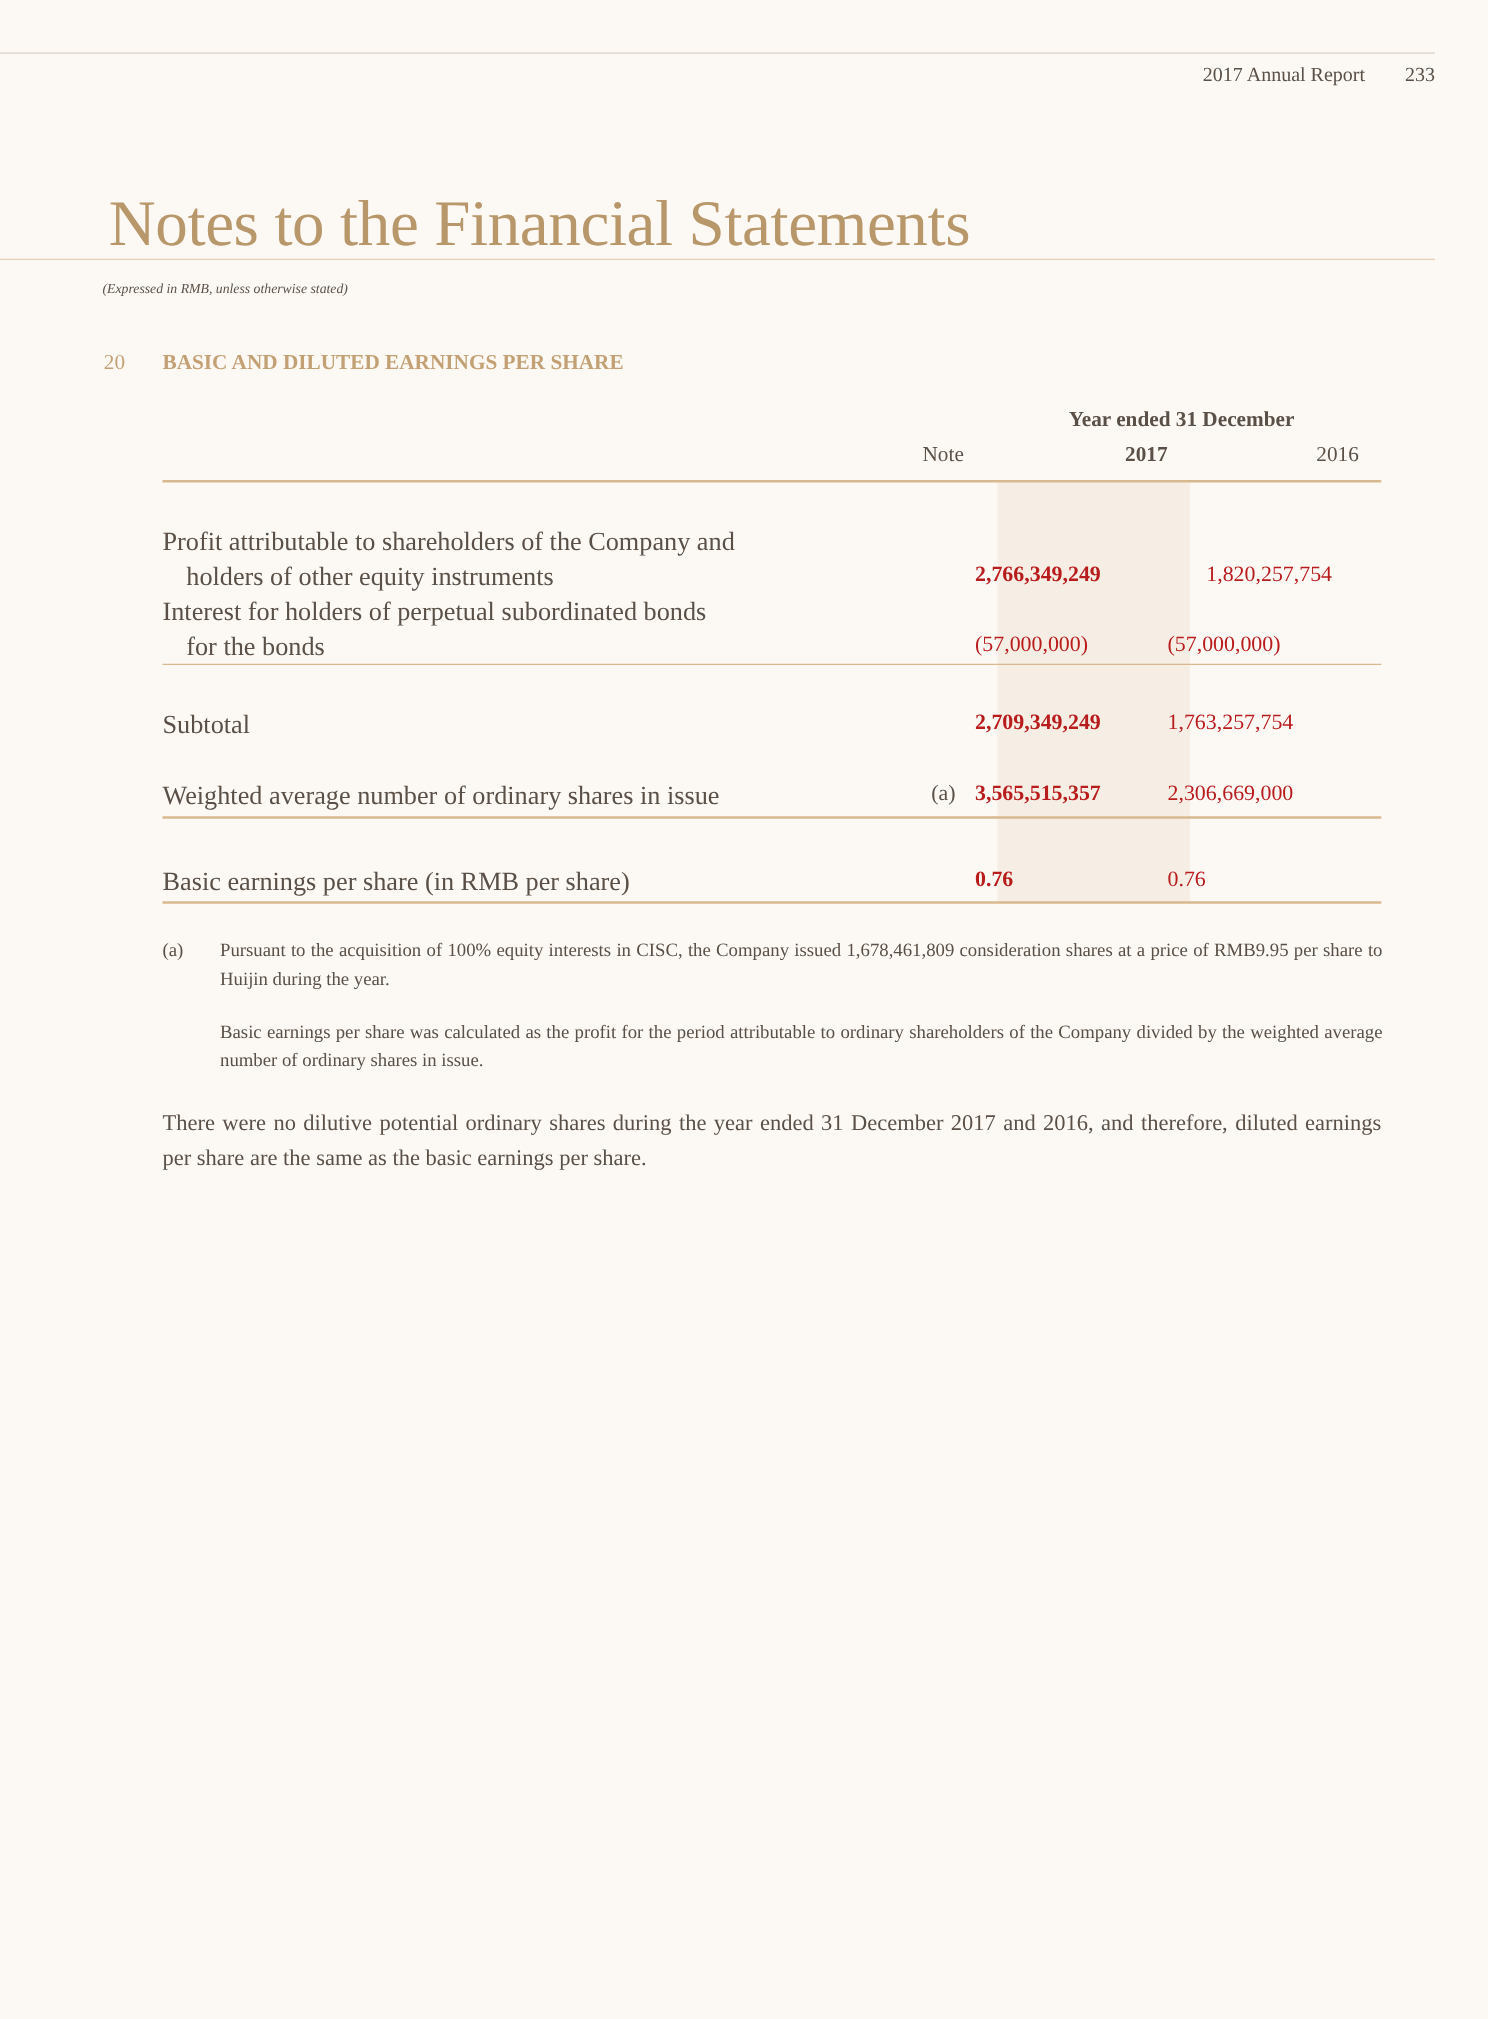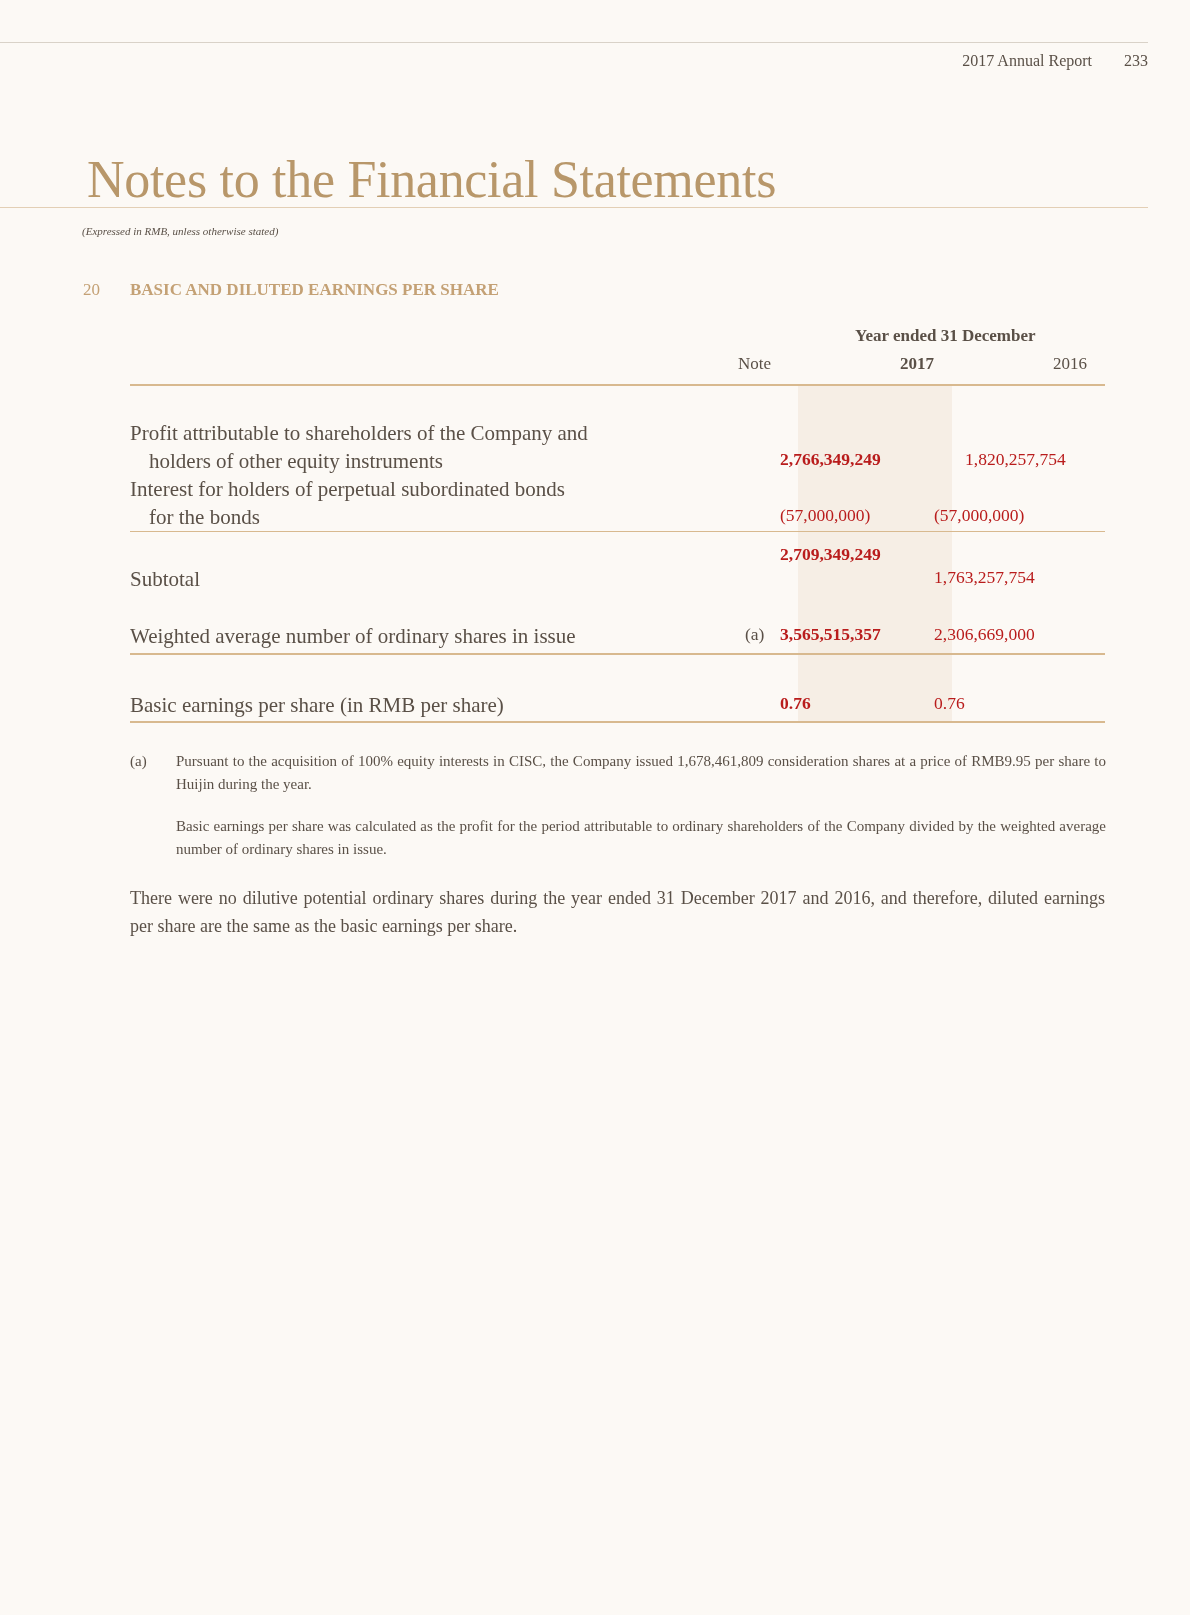--- a/index.html
+++ b/index.html
@@ -66,21 +66,21 @@
 <div class="num-cell c2017 bold" style="top:449px;">2,766,349,249</div>
 <div class="num-cell c2016" style="top:449px;margin-left:31px;">1,820,257,754</div>
 
 <div class="row-label" style="top:477px;">Interest for holders of perpetual subordinated bonds</div>
 <div class="row-label indent" style="top:505px;">for the bonds</div>
 <div class="num-cell c2017" style="top:505px; width:167px;">(57,000,000)</div>
 <div class="num-cell c2016" style="top:505px; width:167px;">(57,000,000)</div>
 <div class="rule-thin" style="top:531px;"></div>
 
 <div class="row-label" style="top:567px;">Subtotal</div>
-<div class="num-cell c2017 bold" style="top:544px;">2,709,349,249</div>
+<div class="num-cell c2017 bold" style="top:567px;">2,709,349,249</div>
 <div class="num-cell c2016" style="top:567px;">1,763,257,754</div>
 
 <div class="row-label" style="top:624px;">Weighted average number of ordinary shares in issue</div>
 <div class="note-cell" style="top:624px;">(a)</div>
 <div class="num-cell c2017 bold" style="top:624px;">3,565,515,357</div>
 <div class="num-cell c2016" style="top:624px;">2,306,669,000</div>
 <div class="rule-thick" style="top:653px;"></div>
 
 <div class="row-label" style="top:693px;">Basic earnings per share (in RMB per share)</div>
 <div class="num-cell c2017 bold" style="top:693px;">0.76</div>

